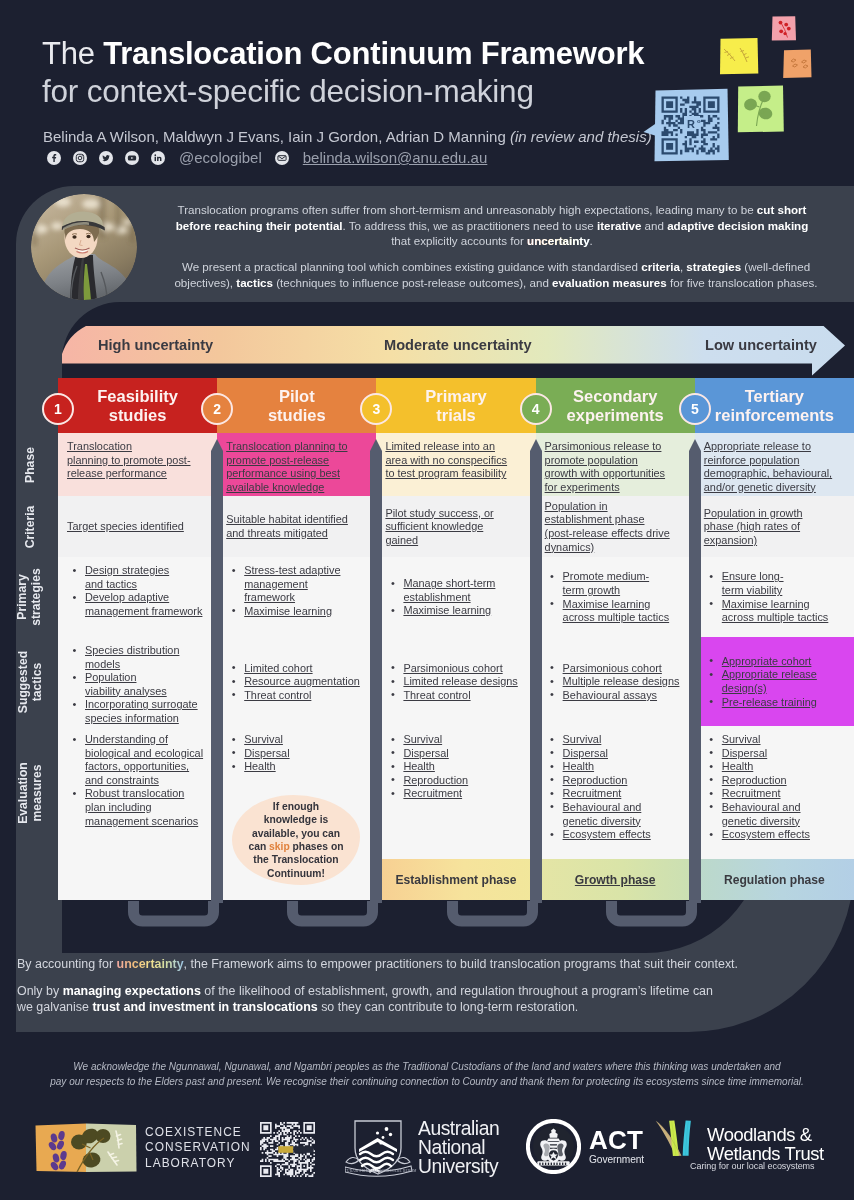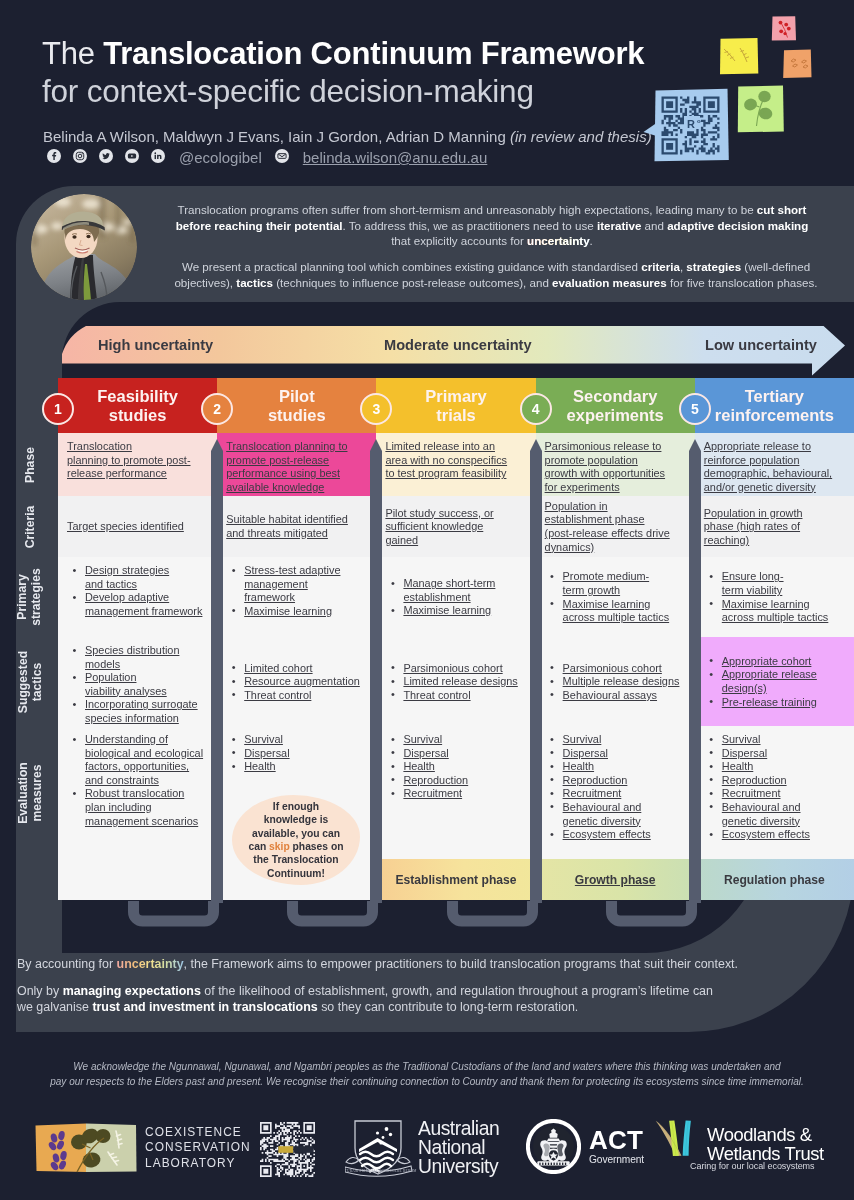--- a/index.html
+++ b/index.html
@@ -7,21 +7,21 @@
   #page{position:relative;width:854px;height:1200px;background:#1c2030;
         font-family:"Liberation Sans",sans-serif;overflow:hidden;}
   
   #bgsvg{position:absolute;left:0;top:0;width:854px;height:1200px;}
   
   #title{position:absolute;left:42px;top:36px;font-size:31px;color:#e9eaee;font-weight:300;letter-spacing:-0.2px;white-space:nowrap;}
   #title b{font-weight:700;color:#ffffff;}
   #subtitle{position:absolute;left:42px;top:73px;font-size:31.5px;color:#cfd2da;font-weight:300;letter-spacing:-0.2px;white-space:nowrap;}
   #authors{position:absolute;left:43px;top:128px;font-size:15.0px;color:#c5c8d2;white-space:nowrap;}
   #authors i{font-style:italic;}
-  #social{position:absolute;left:47px;top:149px;display:flex;gap:12px;}
+  #social{position:absolute;left:47px;top:149px;display:flex;align-items:center;gap:12px;}
   #social .ic{width:14px;height:14px;display:block;flex:none;}
   #handle{font-size:15.0px;color:#9ba0ad;margin-left:2px;margin-right:1px;}
   #email{font-size:15.0px;color:#9ba0ad;text-decoration:underline;margin-left:2px;}
   
   #avatar{position:absolute;left:31px;top:194px;width:106px;height:106px;border-radius:50%;overflow:hidden;}
   .introp{position:absolute;color:#cfd3db;font-size:11.6px;line-height:15.6px;text-align:center;}
   .introp b{font-weight:700;color:#fff;}
   #introp1{left:158px;top:202px;width:640px;margin-left:14px;}
   #introp2{left:158px;top:259px;width:676px;}
   .grad{background:linear-gradient(90deg,#ef8d7e 0%,#f0a35a 22%,#f3d469 45%,#cfd98d 68%,#8dbde4 100%);
@@ -381,25 +381,25 @@
         <div class="chead" style="background: rgb(90, 150, 215);">
           <div>Tertiary</div>
           <div>reinforcements</div>
         </div>
         <div class="cell vtop" style="top: 55px; height: 63px; background: rgb(221, 231, 241);"><div>Appropriate release to
 reinforce population
 demographic, behavioural,
 and/or genetic diversity</div></div>
         <div class="cell vmid" style="top: 118px; height: 61px; background: rgb(241, 241, 242);"><div>Population in growth
 phase (high rates of
-reaching)</div></div>
+expansion)</div></div>
         <div class="cell vmid" style="top: 179px; height: 80px; background: rgb(246, 246, 246);"><ul><li>Ensure long-
 term viability</li><li>Maximise learning
 across multiple tactics</li></ul></div>
-        <div class="cell vmid" style="top: 259px; height: 89px; background: #f0abfc;"><ul><li>Appropriate cohort</li><li>Appropriate release
+        <div class="cell vmid" style="top: 259px; height: 89px; background: #d946ef;"><ul><li>Appropriate cohort</li><li>Appropriate release
 design(s)</li><li>Pre-release training</li></ul></div>
         <div class="cell vtop" style="top: 348px; height: 133px; background: rgb(246, 246, 246);"><ul><li>Survival</li><li>Dispersal</li><li>Health</li><li>Reproduction</li><li>Recruitment</li><li>Behavioural and
 genetic diversity</li><li>Ecosystem effects</li></ul></div>
         <div class="cfoot" style="top: 481px; background: linear-gradient(90deg, rgb(188, 217, 201) 0%, rgb(183, 213, 224) 55%, rgb(179, 207, 230) 100%);">Regulation phase</div>
       </div>
       <svg class="arrow" viewBox="0 0 12 464" preserveAspectRatio="none" style="left: 153.2px; top: 61px; width: 12px; height: 464px;">
         <path d="M6 0 L12 12 L12 464 L0 464 L0 12 Z" fill="#555c6e"></path>
       </svg>
       <svg class="arrow" viewBox="0 0 12 464" preserveAspectRatio="none" style="left: 312.4px; top: 61px; width: 12px; height: 464px;">
         <path d="M6 0 L12 12 L12 464 L0 464 L0 12 Z" fill="#555c6e"></path>

